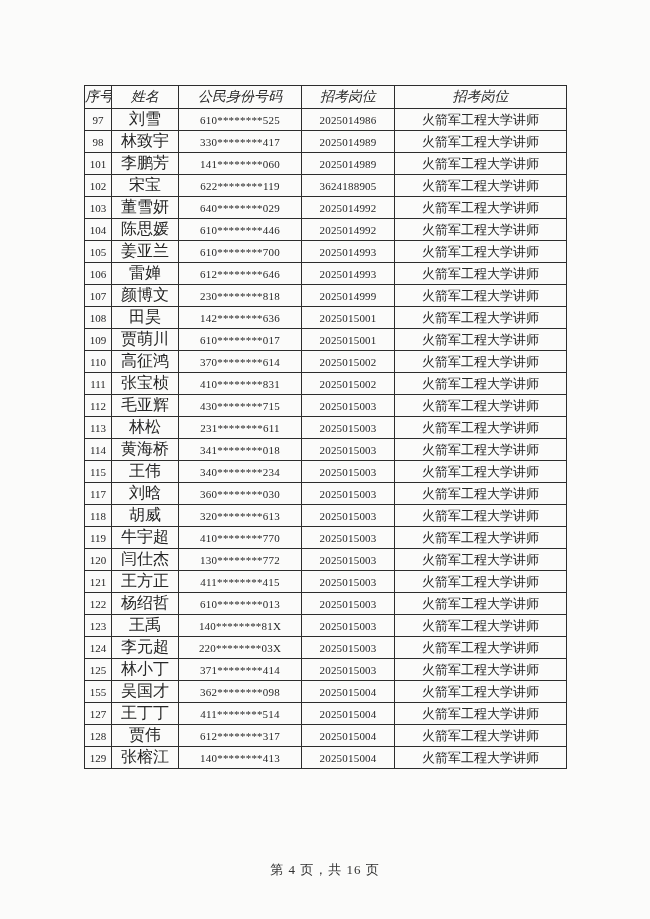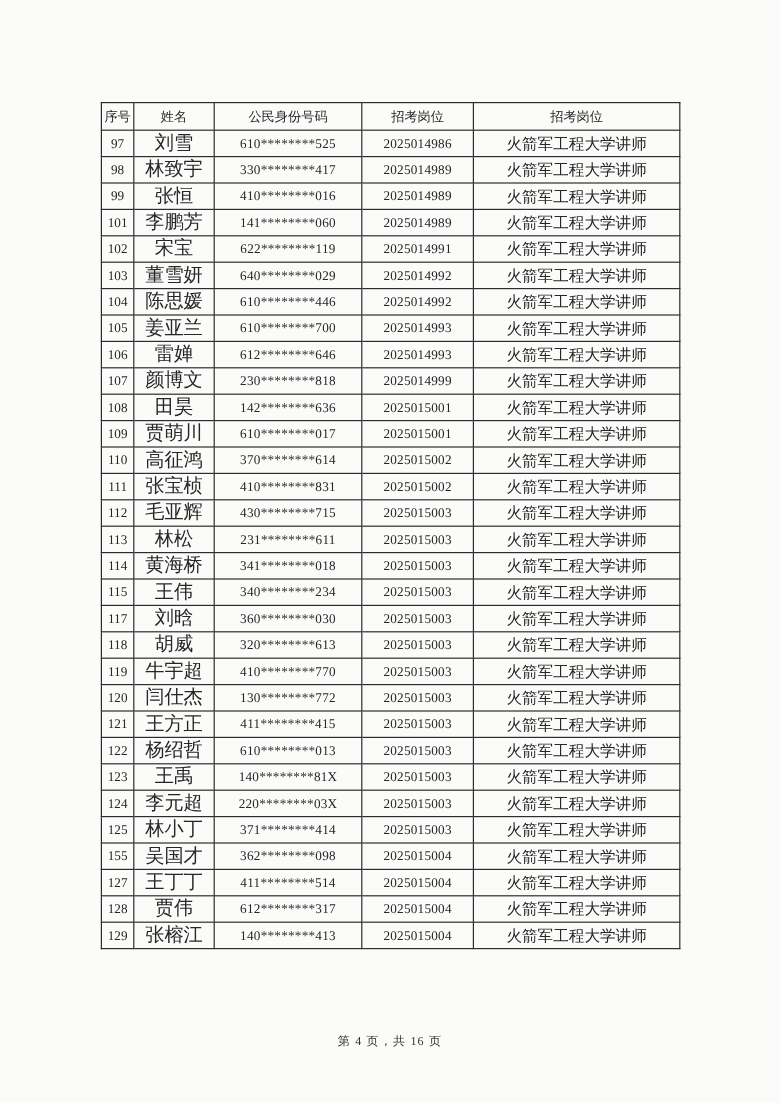--- a/index.html
+++ b/index.html
@@ -33,37 +33,38 @@
     padding: 0;
     text-align: center;
     vertical-align: middle;
     color: #262626;
     font-weight: normal;
     white-space: nowrap;
     overflow: hidden;
   }
   table.roster th {
     height: 22px;
-    font-size: 11px;
+    font-size: 14px;
+    font-style: italic;
   }
   table.roster td {
     height: 21px;
     font-size: 11px;
   }
   table.roster td.c1 { font-size: 16px; }
   table.roster td.c2,
   table.roster td.c3 { font-size: 11px; letter-spacing: 0.2px; }
   table.roster td.c4 { font-size: 13px; }
   .footer {
     position: absolute;
     left: 0;
     top: 861px;
     width: 650px;
     text-align: center;
-    font-size: 10px;
+    font-size: 13px;
     color: #333333;
     letter-spacing: 1px;
   }
 </style>
 </head>
 <body>
 
 <div class="page">
 
   <div class="table-wrap">
@@ -93,38 +94,31 @@
             <td class="c4">火箭军工程大学讲师</td>
           </tr>
           <tr>
             <td class="c0">98</td>
             <td class="c1">林致宇</td>
             <td class="c2">330********417</td>
             <td class="c3">2025014989</td>
             <td class="c4">火箭军工程大学讲师</td>
           </tr>
           <tr>
-            <td class="c0">99</td>
-            <td class="c1">张恒</td>
-            <td class="c2">410********016</td>
-            <td class="c3">2025014989</td>
-            <td class="c4">火箭军工程大学讲师</td>
-          </tr>
-          <tr>
             <td class="c0">101</td>
             <td class="c1">李鹏芳</td>
             <td class="c2">141********060</td>
             <td class="c3">2025014989</td>
             <td class="c4">火箭军工程大学讲师</td>
           </tr>
           <tr>
             <td class="c0">102</td>
             <td class="c1">宋宝</td>
             <td class="c2">622********119</td>
-            <td class="c3">2025014991</td>
+            <td class="c3">3624188905</td>
             <td class="c4">火箭军工程大学讲师</td>
           </tr>
           <tr>
             <td class="c0">103</td>
             <td class="c1">董雪妍</td>
             <td class="c2">640********029</td>
             <td class="c3">2025014992</td>
             <td class="c4">火箭军工程大学讲师</td>
           </tr>
           <tr>

